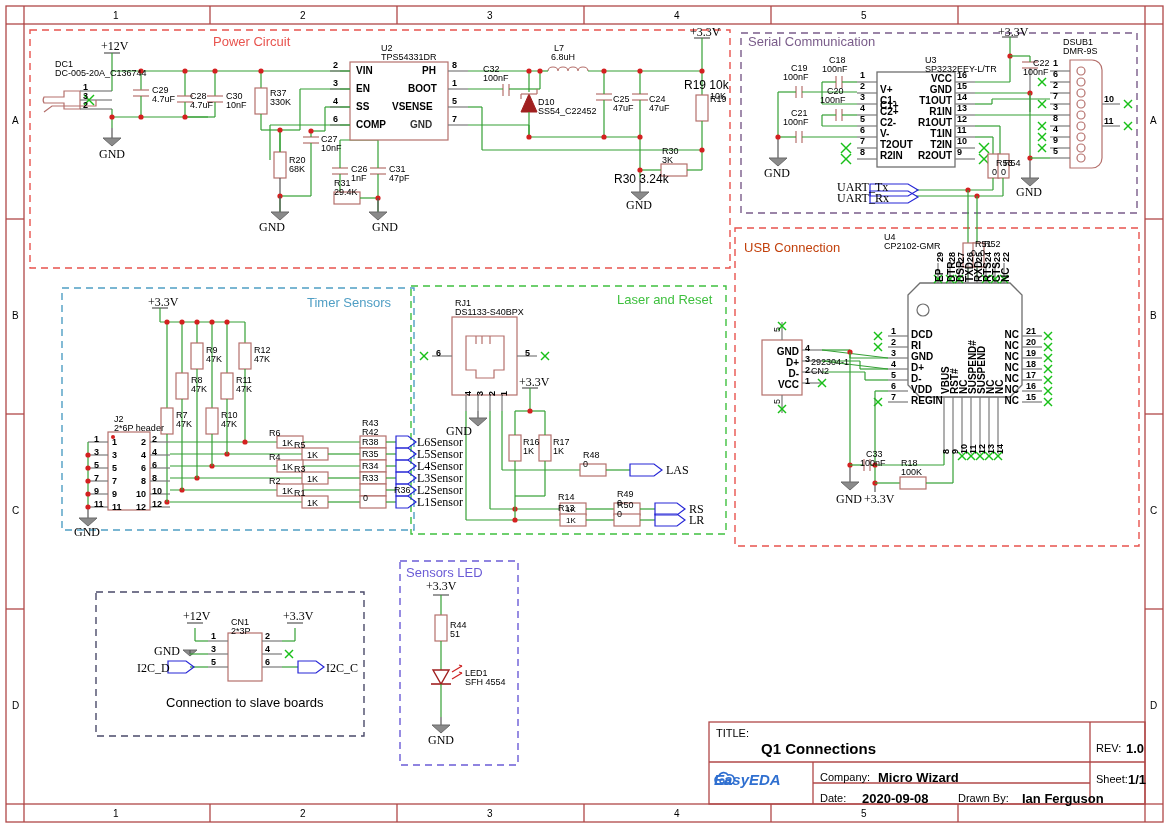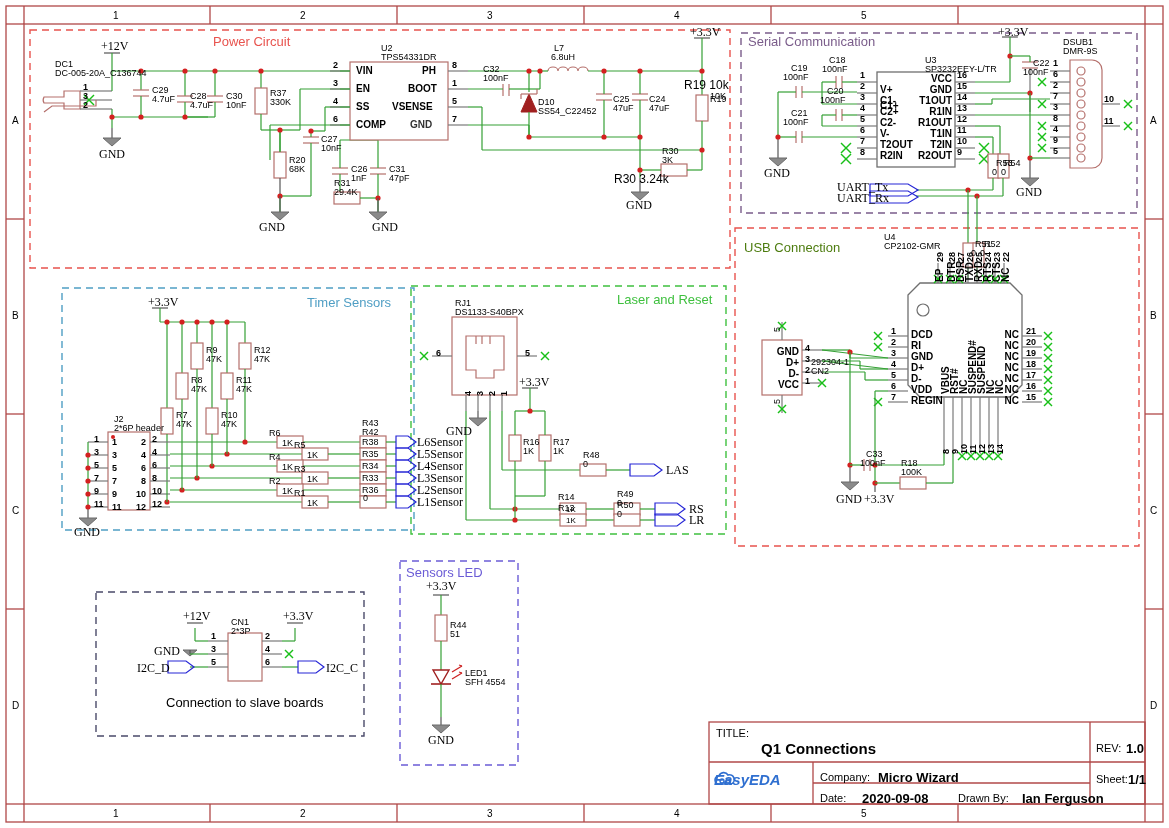--- a/index.html
+++ b/index.html
@@ -786,21 +786,21 @@
 <div class="frametxt" style="position:absolute;left:12px;top:310px;">B</div>
 <div class="frametxt" style="position:absolute;left:12px;top:505px;">C</div>
 <div class="frametxt" style="position:absolute;left:12px;top:700px;">D</div>
 <div class="frametxt" style="position:absolute;left:1150px;top:115px;">A</div>
 <div class="frametxt" style="position:absolute;left:1150px;top:310px;">B</div>
 <div class="frametxt" style="position:absolute;left:1150px;top:505px;">C</div>
 <div class="frametxt" style="position:absolute;left:1150px;top:700px;">D</div>
 
 <div class="grp" style="position:absolute;left:213px;top:34px;color:#e8534e;">Power Circuit</div>
 <div class="grp" style="position:absolute;left:748px;top:34px;color:#7a5c8a;">Serial Communication</div>
-<div class="grp" style="position:absolute;left:744px;top:240px;color:#4d7c0f;">USB Connection</div>
+<div class="grp" style="position:absolute;left:744px;top:240px;color:#c2410c;">USB Connection</div>
 <div class="grp" style="position:absolute;left:307px;top:295px;color:#4f9ec4;">Timer Sensors</div>
 <div class="grp" style="position:absolute;left:617px;top:292px;color:#3fc03f;">Laser and Reset</div>
 <div class="grp" style="position:absolute;left:406px;top:565px;color:#6b5cd6;">Sensors LED</div>
 <div class="slavetxt" style="position:absolute;left:166px;top:695px;">Connection to slave boards</div>
 
 <div class="pwr" style="position:absolute;left:101px;top:39px;">+12V</div>
 <div class="lbl" style="position:absolute;left:55px;top:59px;">DC1</div>
 <div class="lbl" style="position:absolute;left:55px;top:68px;">DC-005-20A_C136744</div>
 <div class="pin" style="position:absolute;left:83px;top:82px;">1</div>
 <div class="pin" style="position:absolute;left:83px;top:91px;">3</div>
@@ -1152,21 +1152,21 @@
     <div class="lbl" style="position: absolute; left: 269px; top: 476px;">R2</div>
     <div class="val" style="position: absolute; left: 282px; top: 486px;">1K</div>
     <div class="lbl" style="position: absolute; left: 294px; top: 488px;">R1</div>
     <div class="val" style="position: absolute; left: 307px; top: 498px;">1K</div>
     <div class="lbl" style="position: absolute; left: 362px; top: 418px; text-align: right;">R43</div>
     <div class="lbl" style="position: absolute; left: 362px; top: 427px;">R42</div>
     <div class="lbl" style="position: absolute; left: 362px; top: 437px;">R38</div>
     <div class="lbl" style="position: absolute; left: 362px; top: 449px;">R35</div>
     <div class="lbl" style="position: absolute; left: 362px; top: 461px;">R34</div>
     <div class="lbl" style="position: absolute; left: 362px; top: 473px;">R33</div>
-    <div class="lbl" style="position: absolute; left: 362px; top: 485px;">R36</div>
+    <div class="lbl" style="position: absolute; left: 362px; top: 485px; padding-left: 32px;">R36</div>
     <div class="val" style="position: absolute; left: 363px; top: 493px;">0</div>
     <div class="netl" style="position: absolute; left: 417px; top: 435px;">L6Sensor</div>
     <div class="netl" style="position: absolute; left: 417px; top: 447px;">L5Sensor</div>
     <div class="netl" style="position: absolute; left: 417px; top: 459px;">L4Sensor</div>
     <div class="netl" style="position: absolute; left: 417px; top: 471px;">L3Sensor</div>
     <div class="netl" style="position: absolute; left: 417px; top: 483px;">L2Sensor</div>
     <div class="netl" style="position: absolute; left: 417px; top: 495px;">L1Sensor</div>
   </div>
 
 </body></html>

